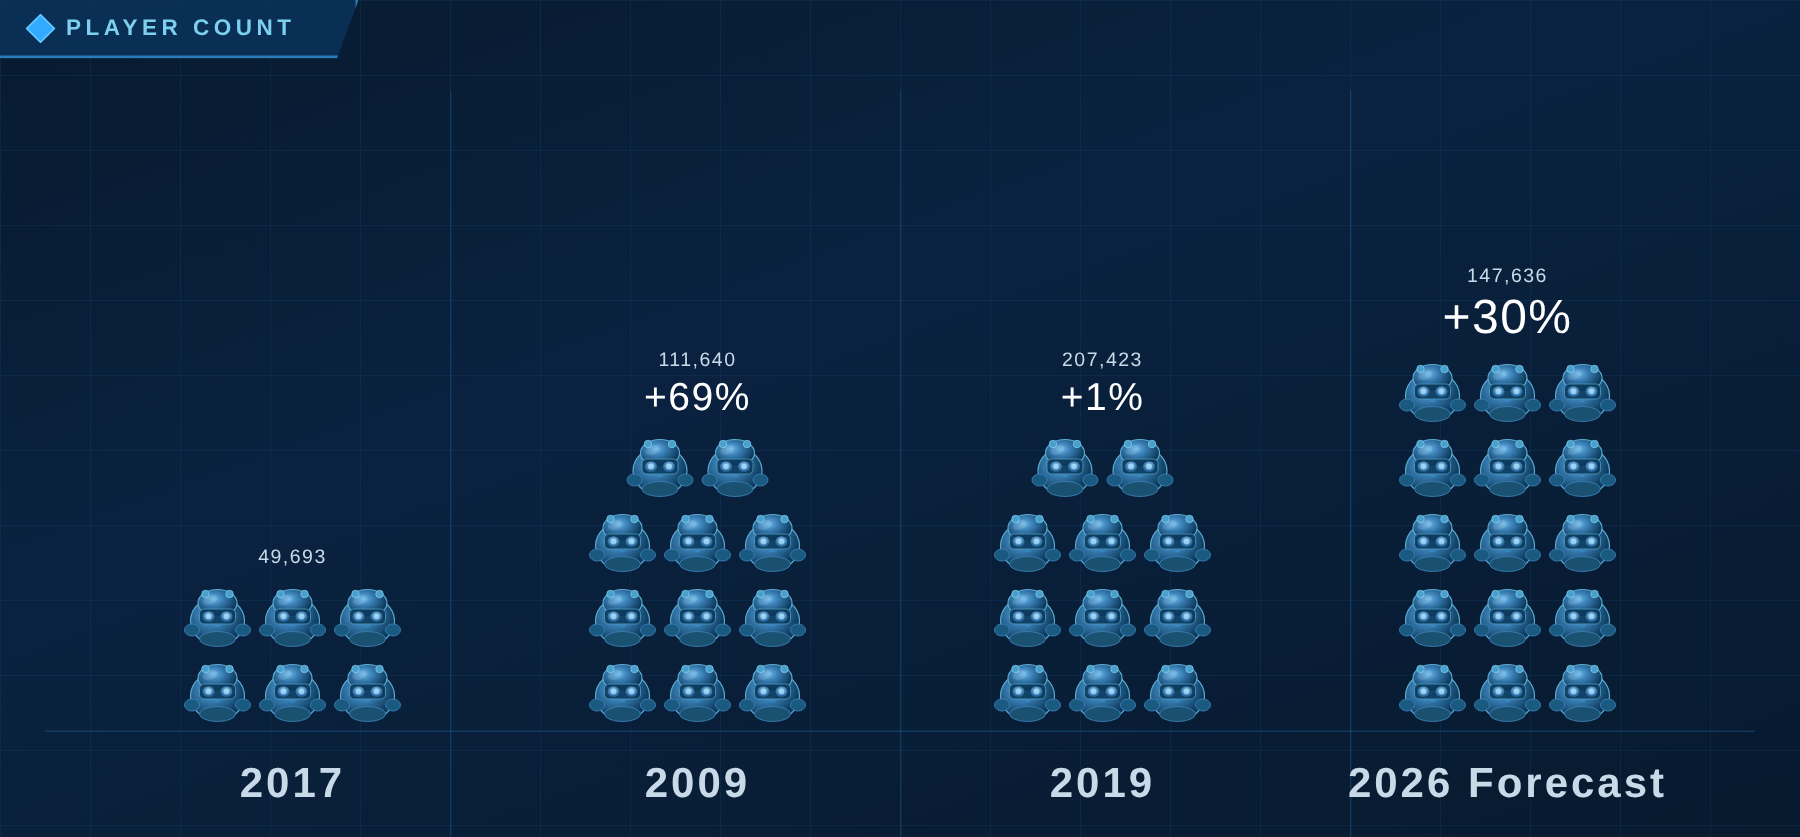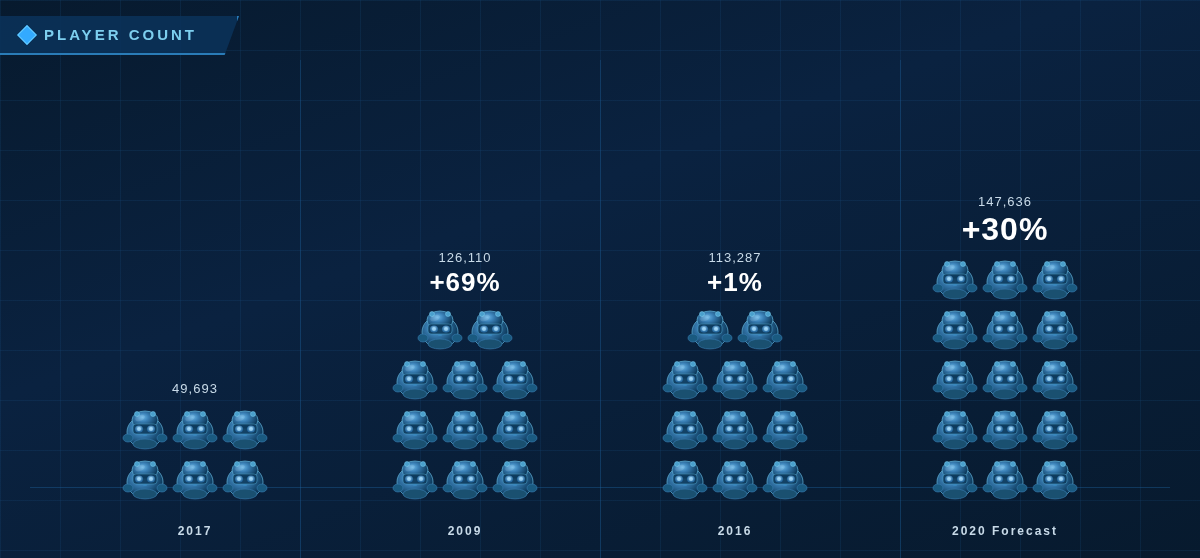--- a/index.html
+++ b/index.html
@@ -25,21 +25,21 @@
       inset: 0;
       background-image:
         linear-gradient(rgba(30, 100, 160, 0.15) 1px, transparent 1px),
         linear-gradient(90deg, rgba(30, 100, 160, 0.15) 1px, transparent 1px);
       background-size: 60px 50px;
     }
 
     
     .title-bar {
       position: absolute;
-      top: 16px;
+      top: 0;
       left: 0;
       background: rgba(10, 50, 90, 0.85);
       border-bottom: 2px solid #2a7cb8;
       border-right: 2px solid #2a7cb8;
       padding: 10px 20px;
       display: flex;
       align-items: center;
       gap: 10px;
       clip-path: polygon(0 0, 100% 0, 94% 100%, 0 100%);
       padding-right: 40px;
@@ -106,21 +106,21 @@
       color: #c8dae8;
       font-size: 13px;
       font-weight: normal;
       letter-spacing: 1px;
       margin-bottom: 2px;
     }
 
     .change-label {
       color: #ffffff;
       font-size: 26px;
-      font-weight: bold;
+      font-weight: normal;
       letter-spacing: 1px;
     }
 
     .change-label.large {
       font-size: 32px;
     }
 
     
     .icon-grid {
       display: flex;
@@ -143,21 +143,21 @@
     }
 
     .player-icon svg {
       width: 100%;
       height: 100%;
     }
 
     
     .year-label {
       color: #c8dae8;
-      font-size: 12px;
+      font-size: 28px;
       font-weight: bold;
       letter-spacing: 2px;
       margin-top: 12px;
       text-align: center;
     }
 
     
     .bottom-line {
       position: absolute;
       bottom: 70px;
@@ -415,21 +415,21 @@
     <ellipse cx="40" cy="32" rx="5" ry="4" fill="#1a5a80" stroke="#3a7fb5" stroke-width="0.6"></ellipse>
 
     <ellipse cx="18" cy="12" rx="5" ry="3" fill="white" opacity="0.12" transform="rotate(-20,18,12)"></ellipse>
   </svg></div>
           </div>
         </div>
         <div class="year-label">2017</div>
       </div>
       <div class="bar-column">
         <div class="bar-label-container">
-          <span class="count-label">126,110</span>
+          <span class="count-label">111,640</span>
           <span class="change-label">+69%</span>
         </div>
         <div class="icon-grid">
           <div class="icon-row">
             <div class="player-icon"><svg viewBox="0 0 46 46" xmlns="http://www.w3.org/2000/svg">
     <defs>
       <radialGradient id="robotGrad" cx="40%" cy="35%" r="60%">
         <stop offset="0%" stop-color="#6bb8e8"></stop>
         <stop offset="40%" stop-color="#3a7fb5"></stop>
         <stop offset="100%" stop-color="#0d3a5c"></stop>
@@ -839,21 +839,21 @@
     <ellipse cx="40" cy="32" rx="5" ry="4" fill="#1a5a80" stroke="#3a7fb5" stroke-width="0.6"></ellipse>
 
     <ellipse cx="18" cy="12" rx="5" ry="3" fill="white" opacity="0.12" transform="rotate(-20,18,12)"></ellipse>
   </svg></div>
           </div>
         </div>
         <div class="year-label">2009</div>
       </div>
       <div class="bar-column">
         <div class="bar-label-container">
-          <span class="count-label">113,287</span>
+          <span class="count-label">207,423</span>
           <span class="change-label">+1%</span>
         </div>
         <div class="icon-grid">
           <div class="icon-row">
             <div class="player-icon"><svg viewBox="0 0 46 46" xmlns="http://www.w3.org/2000/svg">
     <defs>
       <radialGradient id="robotGrad" cx="40%" cy="35%" r="60%">
         <stop offset="0%" stop-color="#6bb8e8"></stop>
         <stop offset="40%" stop-color="#3a7fb5"></stop>
         <stop offset="100%" stop-color="#0d3a5c"></stop>
@@ -1259,21 +1259,21 @@
     <circle cx="15" cy="8" r="2.5" fill="#4a9fcc" stroke="#7acfef" stroke-width="0.5"></circle>
     <circle cx="31" cy="8" r="2.5" fill="#4a9fcc" stroke="#7acfef" stroke-width="0.5"></circle>
 
     <ellipse cx="6" cy="32" rx="5" ry="4" fill="#1a5a80" stroke="#3a7fb5" stroke-width="0.6"></ellipse>
     <ellipse cx="40" cy="32" rx="5" ry="4" fill="#1a5a80" stroke="#3a7fb5" stroke-width="0.6"></ellipse>
 
     <ellipse cx="18" cy="12" rx="5" ry="3" fill="white" opacity="0.12" transform="rotate(-20,18,12)"></ellipse>
   </svg></div>
           </div>
         </div>
-        <div class="year-label">2016</div>
+        <div class="year-label">2019</div>
       </div>
       <div class="bar-column">
         <div class="bar-label-container">
           <span class="count-label">147,636</span>
           <span class="change-label large">+30%</span>
         </div>
         <div class="icon-grid">
           <div class="icon-row">
             <div class="player-icon"><svg viewBox="0 0 46 46" xmlns="http://www.w3.org/2000/svg">
     <defs>
@@ -1833,16 +1833,16 @@
     <circle cx="15" cy="8" r="2.5" fill="#4a9fcc" stroke="#7acfef" stroke-width="0.5"></circle>
     <circle cx="31" cy="8" r="2.5" fill="#4a9fcc" stroke="#7acfef" stroke-width="0.5"></circle>
 
     <ellipse cx="6" cy="32" rx="5" ry="4" fill="#1a5a80" stroke="#3a7fb5" stroke-width="0.6"></ellipse>
     <ellipse cx="40" cy="32" rx="5" ry="4" fill="#1a5a80" stroke="#3a7fb5" stroke-width="0.6"></ellipse>
 
     <ellipse cx="18" cy="12" rx="5" ry="3" fill="white" opacity="0.12" transform="rotate(-20,18,12)"></ellipse>
   </svg></div>
           </div>
         </div>
-        <div class="year-label">2020 Forecast</div>
+        <div class="year-label">2026 Forecast</div>
       </div>
     </div>
 </div>
 
 </body></html>

